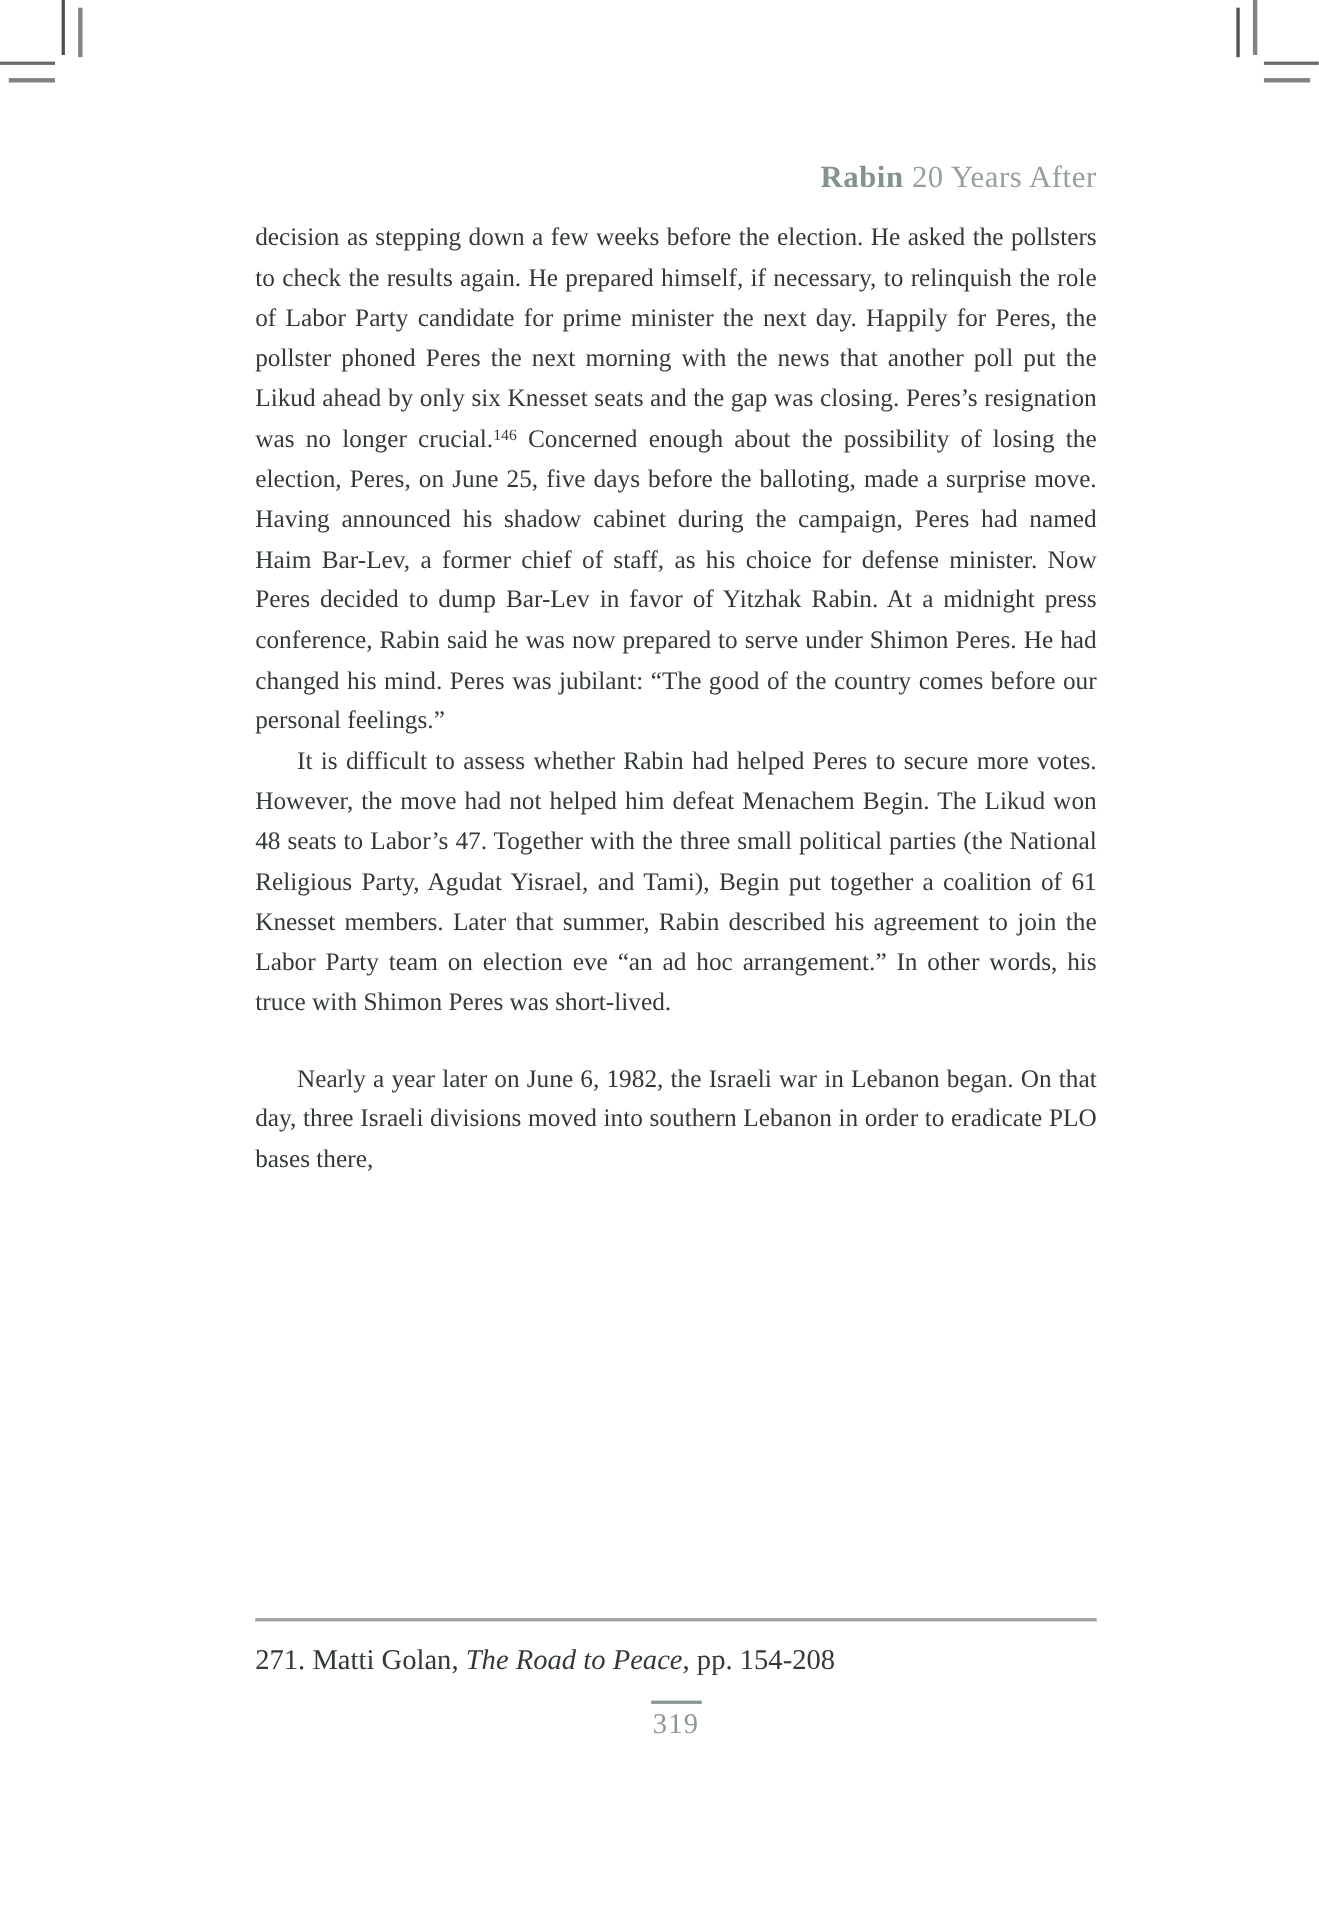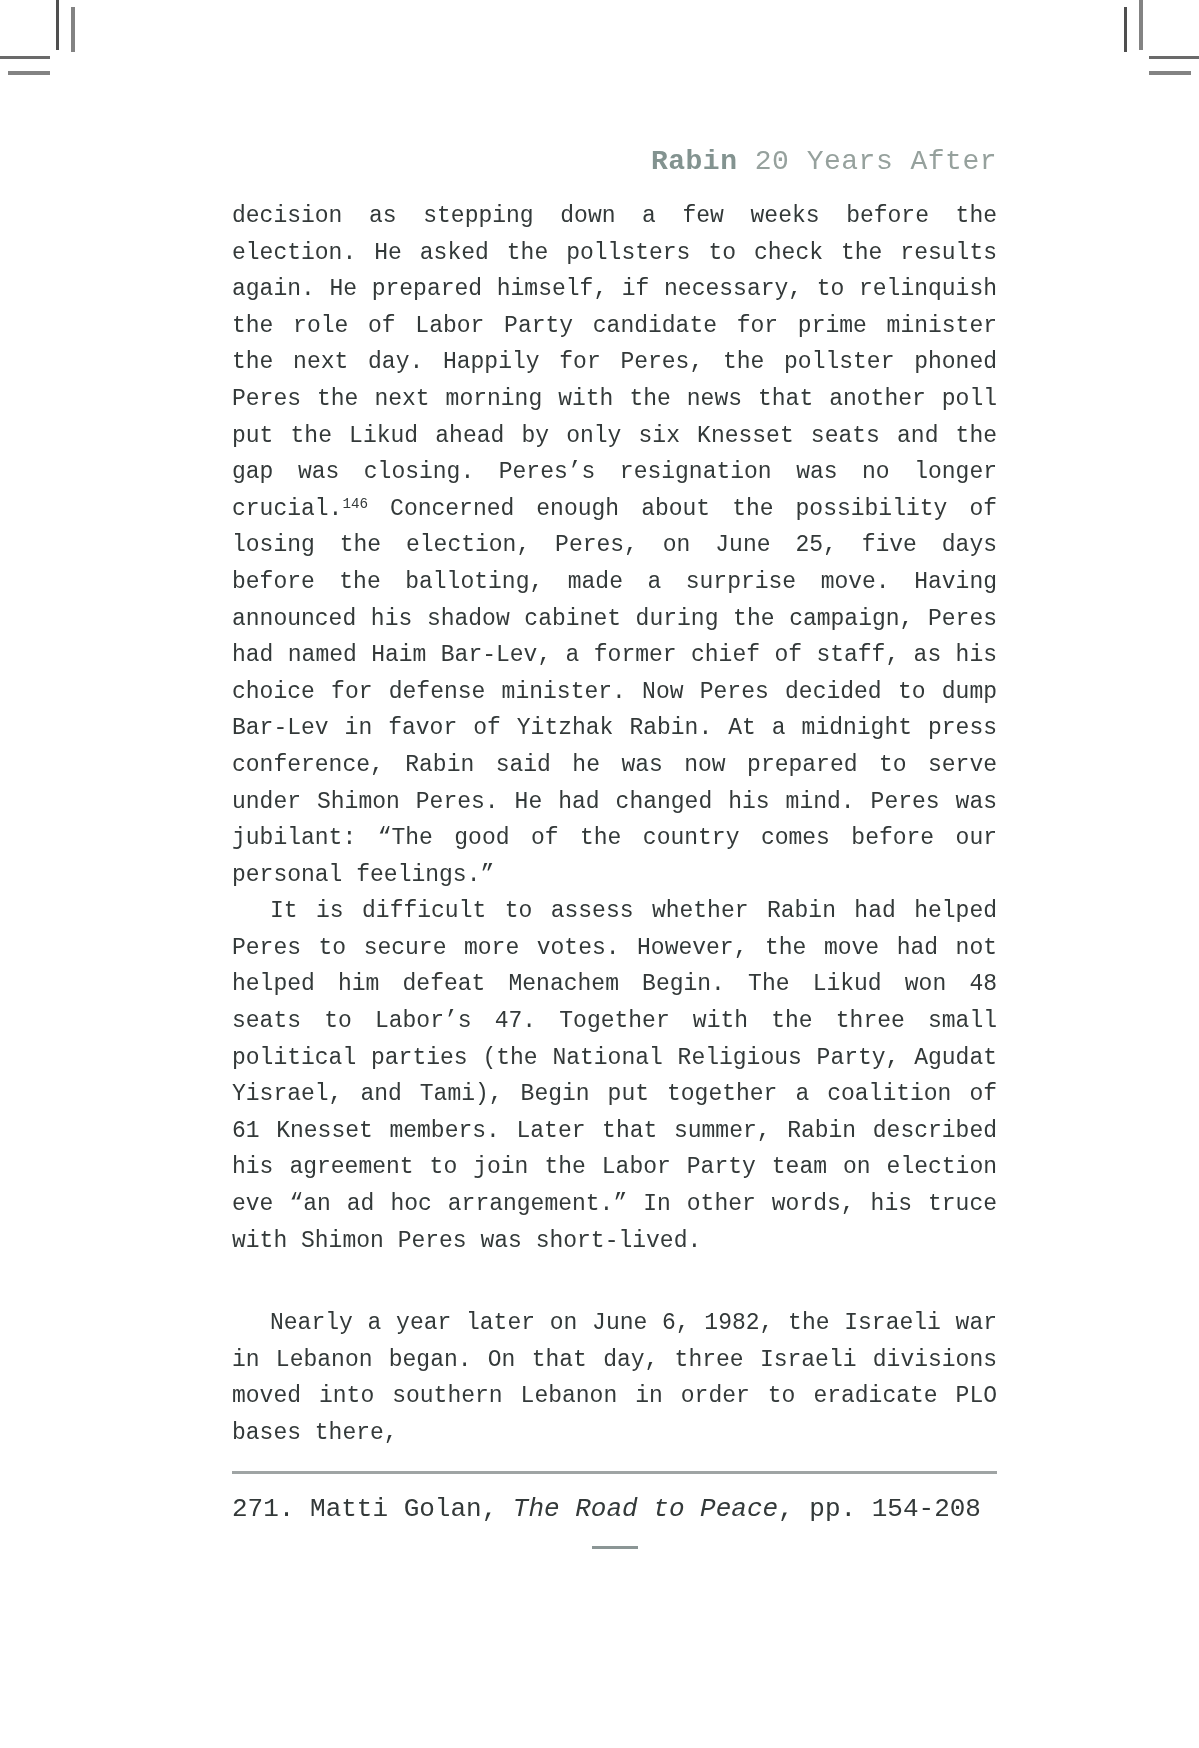--- a/index.html
+++ b/index.html
@@ -1,21 +1,21 @@
 <!DOCTYPE html>
 <html><head>
 <meta charset="utf-8">
 <style>
   html, body { margin: 0; padding: 0; background: #ffffff; }
   .page {
     position: relative;
     width: 1199px;
     height: 1656px;
     background: #ffffff;
-    font-family: Liberation Mono, monospace;
+    font-family: Liberation Serif, serif;
     overflow: hidden;
   }
 
   
   .cm { position: absolute; background: #838383; }
   .cm.dark { background: #4f4f4f; }
   .cm.mid  { background: #6a6a6a; }
   
   .cm-tl-v1 { left: 56px;  top: 0;     width: 3px;  height: 50px; }
   .cm-tl-v2 { left: 71px;  top: 7px;   width: 4px;  height: 45px; }
@@ -52,21 +52,21 @@
   .body-text {
     position: absolute;
     left: 232px; top: 198px; width: 765px;
     font-size: 23px;
     line-height: 36.6px;
     color: #333939;
     text-align: justify;
   }
   .body-text p { margin: 0; }
   .body-text p.indent { text-indent: 38px; }
-  .body-text p.spaced { margin-top: 46px; }
+  .body-text p.spaced { margin-top: 33px; }
   .fn-ref {
     font-size: 62%;
     position: relative;
     top: -0.45em;
     vertical-align: baseline;
     line-height: 0;
   }
 
   
   .footnote-rule {
@@ -135,15 +135,16 @@
     <p class="para indent spaced">Nearly a year later on June 6, 1982, the Israeli war in Lebanon began. On that day, three Israeli divisions moved into southern Lebanon in order to eradicate PLO bases there,</p>
   </div>
 
   <div class="footnote-rule"></div>
   <div class="footnote">
     <span>271.</span><span> Matti Golan, </span><span class="fn-title">The Road to Peace</span><span>, pp. 154-208</span>
   </div>
 
   <div class="folio">
     <div class="folio-line"></div>
+    <div class="folio-num">319</div>
   </div>
 
 </div>
 
 </body></html>

